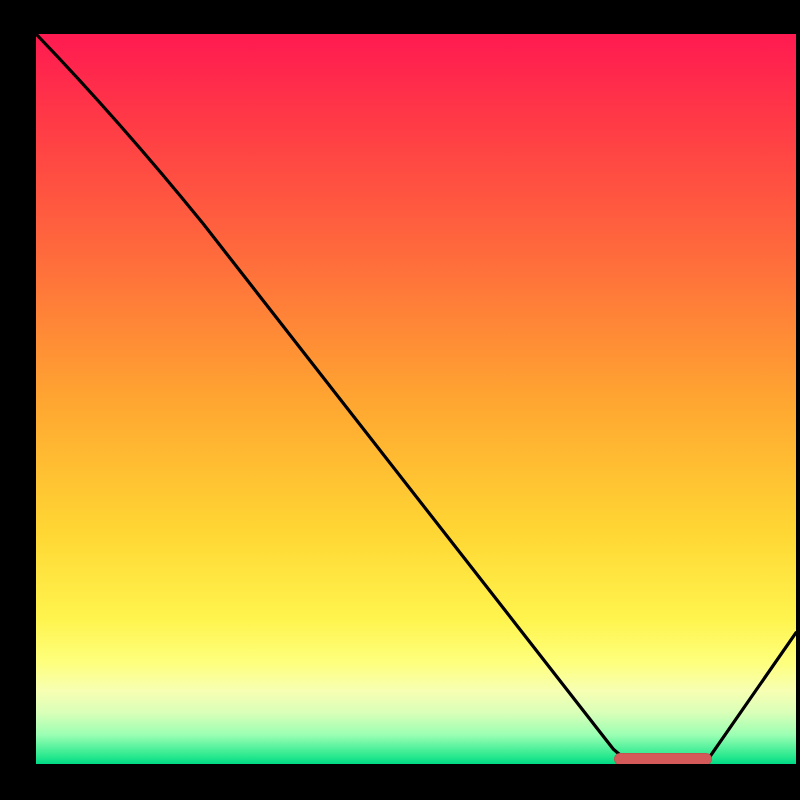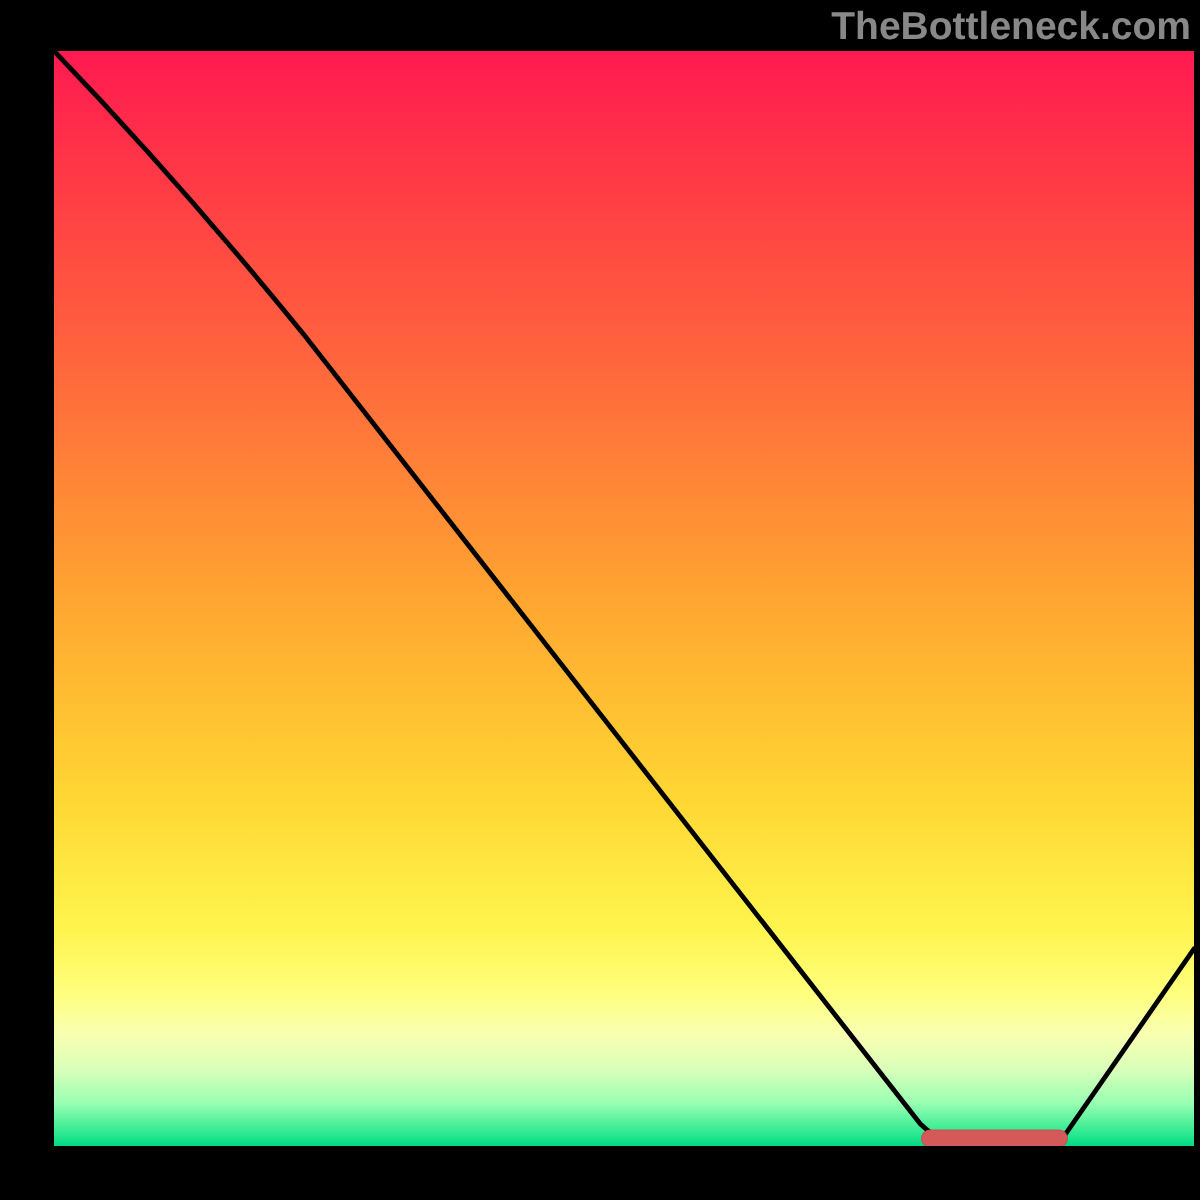--- a/index.html
+++ b/index.html
@@ -93,21 +93,20 @@
     background: #d35a58;
     z-index: 16;
     box-shadow: 0 0 0 0.5px rgba(0,0,0,0.15) inset;
   }
 </style>
 </head>
 <body>
 
 <div class="chart-wrapper">
 
-  <div class="watermark">TheBottleneck.com</div>
 
   <div class="plot-area">
     <div class="gradient-bg"></div>
 
     <svg class="curve-layer" viewBox="0 0 760 730" preserveAspectRatio="none">
       <path fill="none" stroke="#000" stroke-width="3.2" stroke-linejoin="round" stroke-linecap="round" d="M 0 0 Q 83.6 86.89999999999998 167.2 189.79999999999995 L 577.6 715.4 Q 592.8 730 608 730 L 668.8 730 L 760 598.6" id="curve-path"></path>
     </svg>
 
     <div class="optimal-marker" id="optimal-marker" style="left: 577.6px; width: 98.8px; top: 718.89px;"></div>
   </div>

